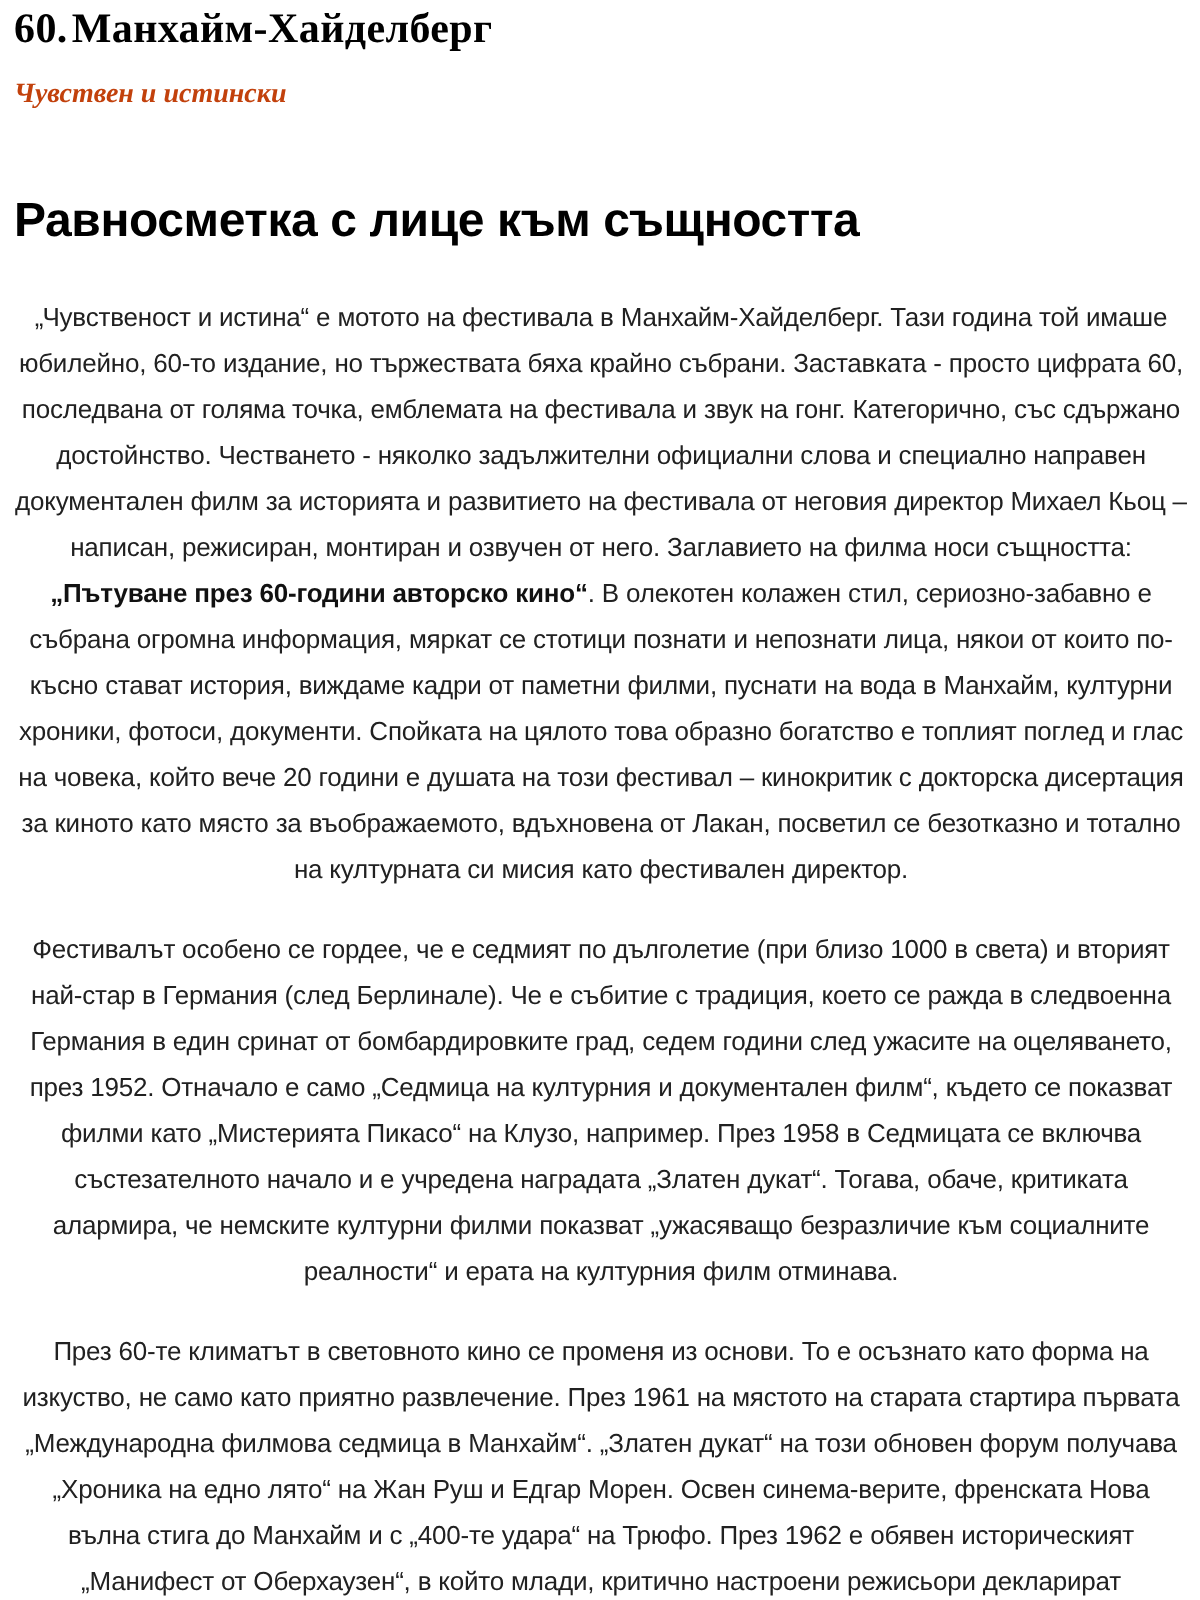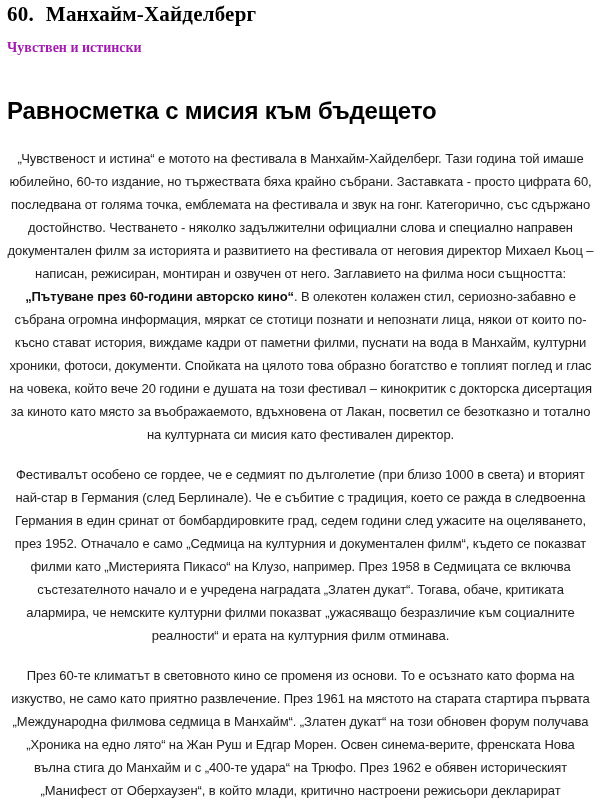--- a/index.html
+++ b/index.html
@@ -21,29 +21,30 @@
     font-family: "Liberation Serif", serif;
     font-weight: 700;
     font-size: 21px;
     line-height: 24px;
     color: #000000;
     margin: 0 0 14px 0;
     letter-spacing: 0.2px;
   }
   .doc-title .title-num {
     display: inline-block;
-    margin-right: 12px;
+    margin-right: 2px;
   }
   .doc-subtitle {
     font-family: "Liberation Serif", serif;
     font-weight: 700;
     font-size: 14px;
     line-height: 16px;
-    color: #a21caf;
+    color: #c2410c;
     margin: 0 0 41px 0;
+    font-style: italic;
   }
   .headline {
     font-family: "Liberation Sans", sans-serif;
     font-weight: 700;
     font-size: 24px;
     line-height: 28px;
     color: #000000;
     margin: 0 0 22px 0;
     letter-spacing: -0.2px;
   }
@@ -61,21 +62,21 @@
 </style>
 </head>
 <body>
 
 <div class="page">
 
   <h1 class="doc-title"><span class="title-num">60.</span><span>Манхайм-Хайделберг</span></h1>
 
   <div class="doc-subtitle">Чувствен и истински</div>
 
-  <h2 class="headline">Равносметка с мисия към бъдещето</h2>
+  <h2 class="headline">Равносметка с лице към същността</h2>
 
   <p class="body-text"><span>„Чувственост и истина“ е мотото на фестивала в Манхайм-Хайделберг. Тази година той имаше юбилейно, 60-то издание, но тържествата бяха крайно събрани. Заставката - просто цифрата 60, последвана от голяма точка, емблемата на фестивала и звук на гонг. Категорично, със сдържано достойнство. Честването - няколко задължителни официални слова и специално направен документален филм за историята и развитието на фестивала от неговия директор Михаел Кьоц – написан, режисиран, монтиран и озвучен от него. Заглавието на филма носи същността: </span><b>„Пътуване през 60-години авторско кино“</b><span>. В олекотен колажен стил, сериозно-забавно е събрана огромна информация, мяркат се стотици познати и непознати лица, някои от които по-късно стават история, виждаме кадри от паметни филми, пуснати на вода в Манхайм, културни хроники, фотоси, документи. Спойката на цялото това образно богатство е топлият поглед и глас на човека, който вече 20 години е душата на този фестивал – кинокритик с докторска дисертация за киното като място за въображаемото, вдъхновена от Лакан, посветил се безотказно и тотално на културната си мисия като фестивален директор.</span></p>
 
   <p class="body-text">Фестивалът особено се гордее, че е седмият по дълголетие (при близо 1000 в света) и вторият най-стар в Германия (след Берлинале). Че е събитие с традиция, което се ражда в следвоенна Германия в един сринат от бомбардировките град, седем години след ужасите на оцеляването, през 1952. Отначало е само „Седмица на културния и документален филм“, където се показват филми като „Мистерията Пикасо“ на Клузо, например. През 1958 в Седмицата се включва състезателното начало и е учредена наградата „Златен дукат“. Тогава, обаче, критиката алармира, че немските културни филми показват „ужасяващо безразличие към социалните реалности“ и ерата на културния филм отминава.</p>
 
   <p class="body-text">През 60-те климатът в световното кино се променя из основи. То е осъзнато като форма на изкуство, не само като приятно развлечение. През 1961 на мястото на старата стартира първата „Международна филмова седмица в Манхайм“. „Златен дукат“ на този обновен форум получава „Хроника на едно лято“ на Жан Руш и Едгар Морен. Освен синема-верите, френската Нова вълна стига до Манхайм и с „400-те удара“ на Трюфо. През 1962 е обявен историческият „Манифест от Оберхаузен“, в който млади, критично настроени режисьори декларират</p>
 
 </div>
 
 </body></html>

